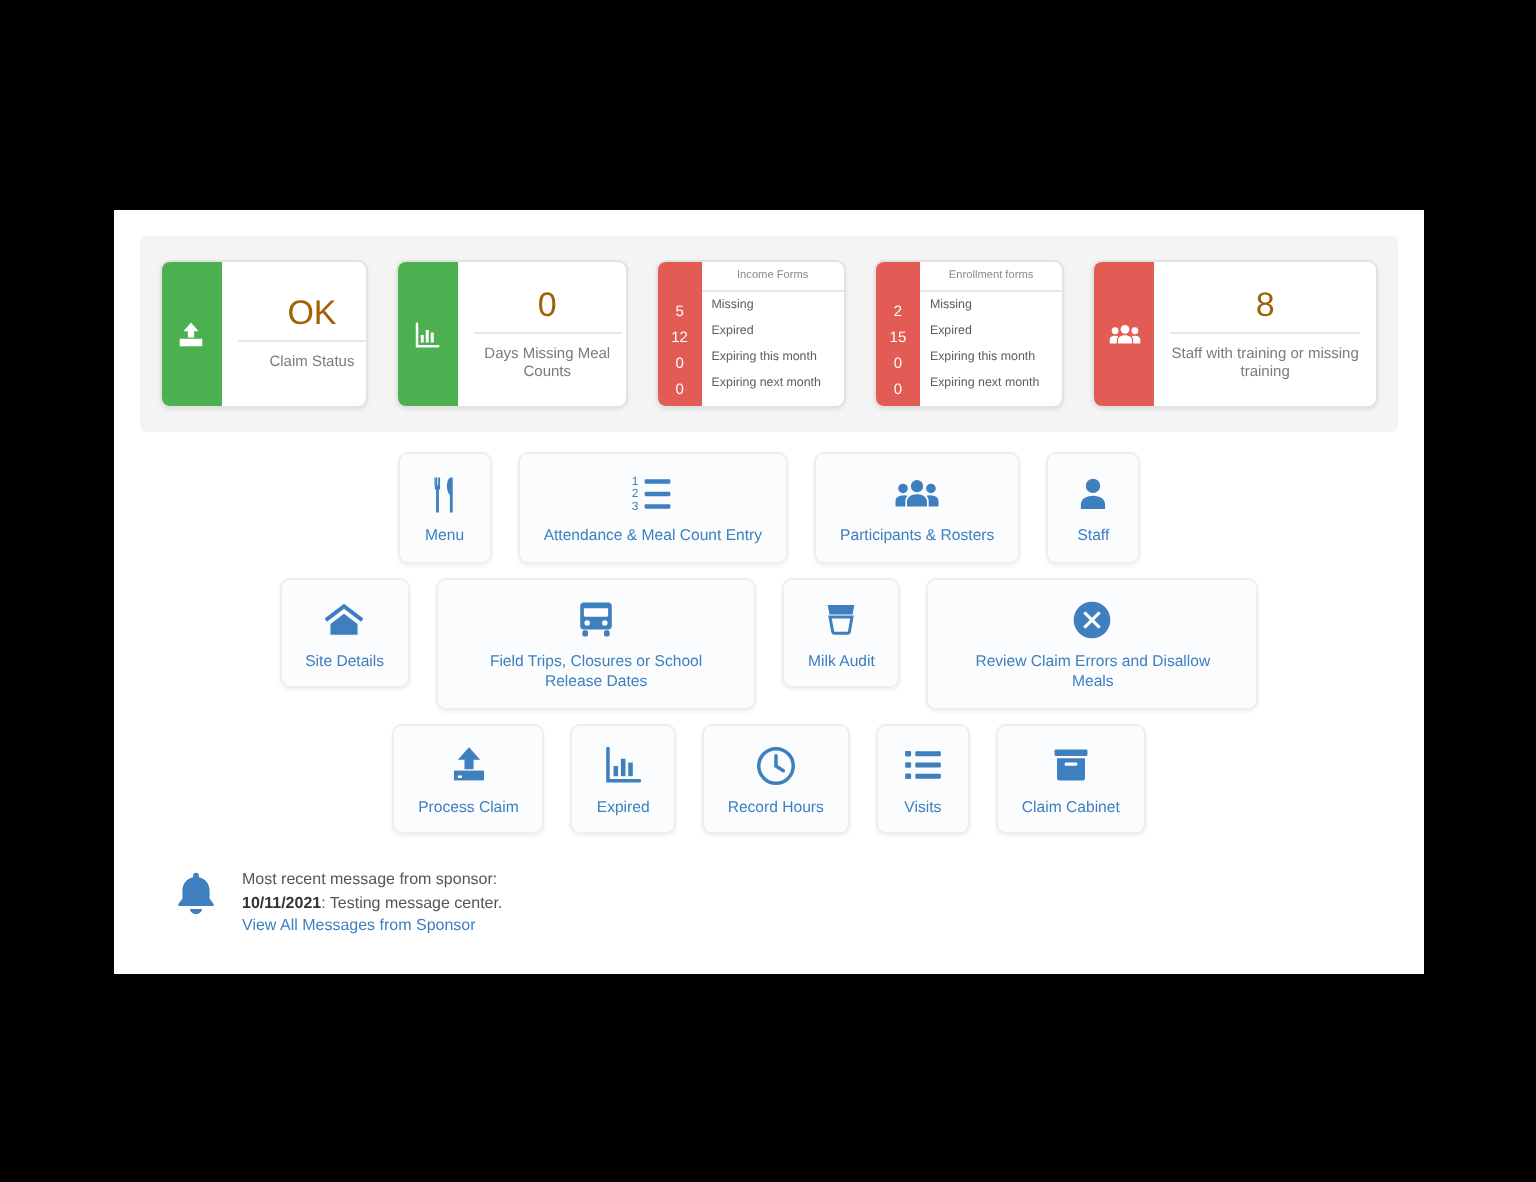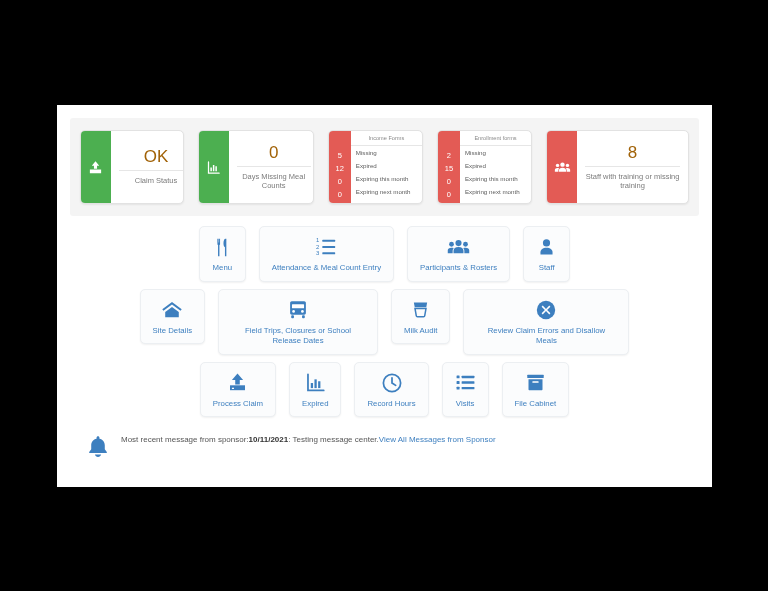--- a/index.html
+++ b/index.html
@@ -180,21 +180,21 @@
     display: flex;
     align-items: flex-start;
     padding: 10px 0 0 30px;
     margin-top: 4px;
   }
   .msg-bell {
     color: #3d7fbf;
     margin-right: 12px;
     margin-top: 1px;
   }
-  .msg-text { display: flex; flex-direction: row; line-height: 1.45; }
+  .msg-text { display: flex; flex-direction: column; line-height: 1.45; }
   .msg-line1 { font-size: 8px; color: #555555; }
   .msg-line2 { font-size: 8px; color: #555555; }
   .msg-date { font-weight: bold; color: #333333; }
   .msg-link {
     font-size: 8px;
     color: #3d7fbf;
     text-decoration: none;
     cursor: pointer;
   }
 </style>
@@ -445,21 +445,21 @@
       </div>
 
       <div class="tile">
         <div class="tile-icon">
           <svg width="21" height="21" viewBox="0 0 24 24" fill="currentColor" aria-hidden="true">
             <rect x="2.6" y="3.2" width="18.8" height="3.6" rx="0.6"></rect>
             <path d="M4 8.2h16v11.4c0 .7-.5 1.2-1.2 1.2H5.2c-.7 0-1.2-.5-1.2-1.2z"></path>
             <rect x="8.4" y="10.6" width="7.2" height="1.8" rx="0.6" fill="#ffffff"></rect>
           </svg>
         </div>
-        <div class="tile-label">File Cabinet</div>
+        <div class="tile-label">Claim Cabinet</div>
       </div>
 
     </div>
 
   </div>
 
   <div class="msg-bar">
     <div class="msg-bell">
       <svg width="22" height="24" viewBox="0 0 24 26" fill="currentColor" aria-hidden="true">
         <path d="M12 1.4c-.9 0-1.6.7-1.6 1.6v.9C6.9 4.6 4.6 7.6 4.6 11.2v4.2L2.4 18.4v1.2h19.2v-1.2l-2.2-3V11.2c0-3.6-2.3-6.6-5.8-7.3v-.9c0-.9-.7-1.6-1.6-1.6z"></path>

